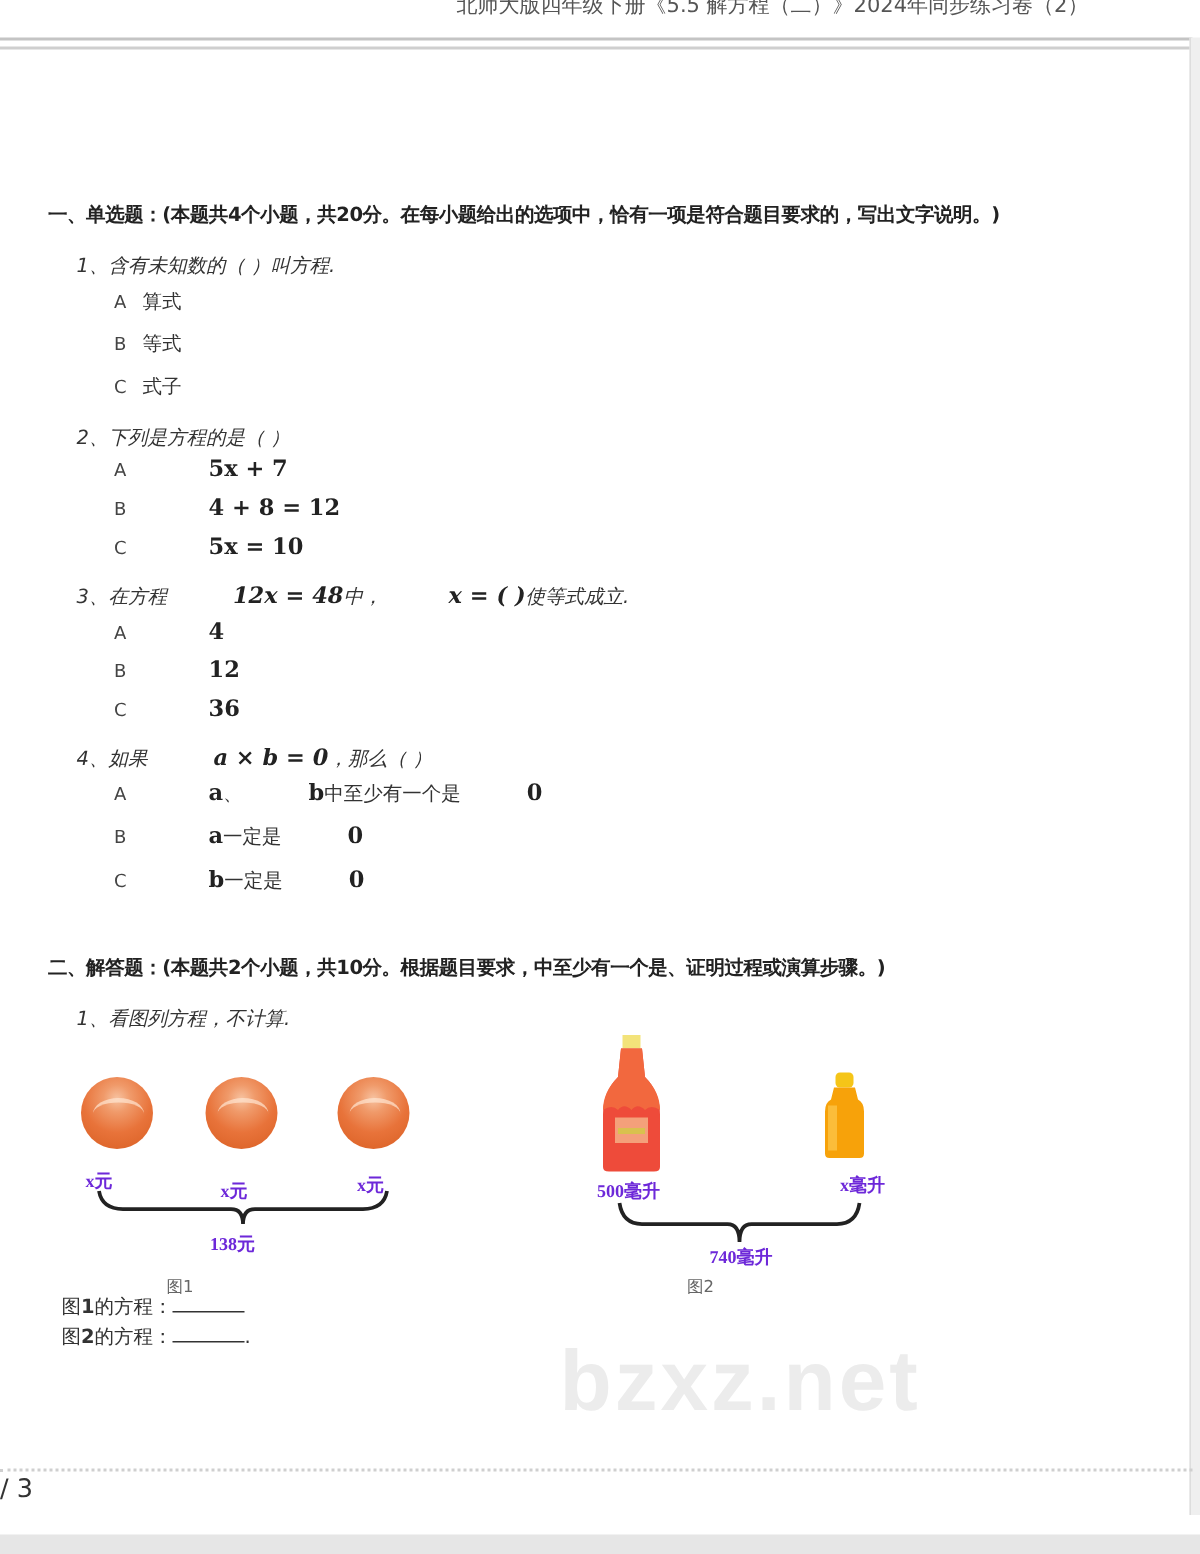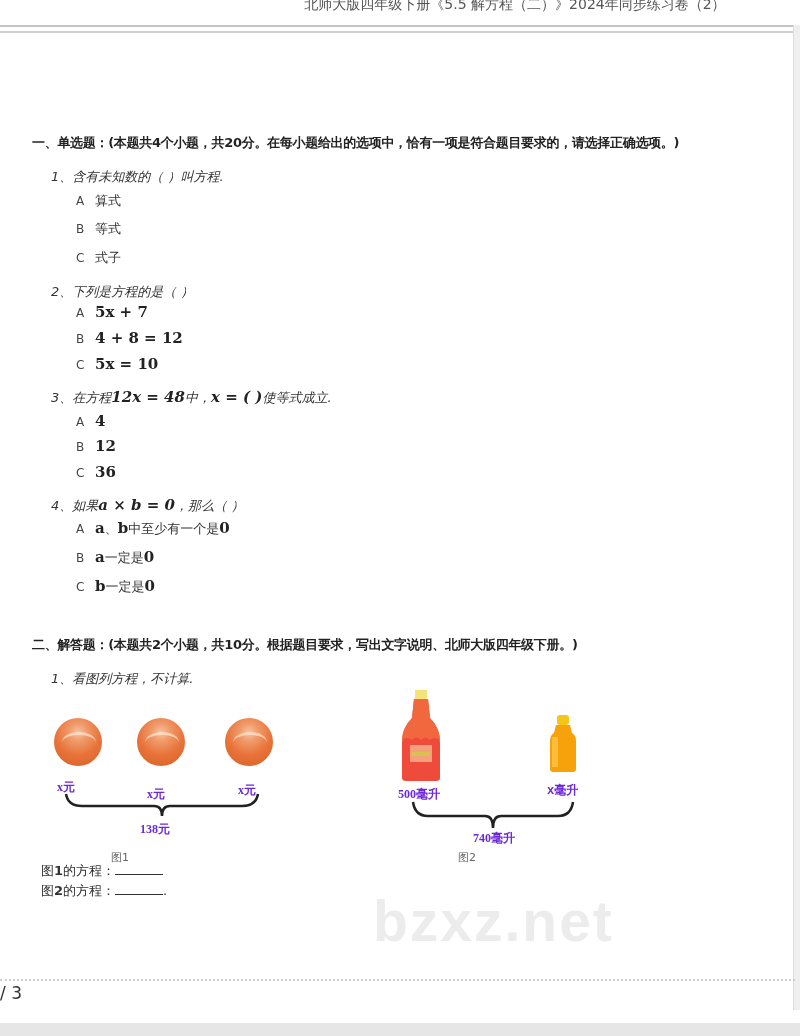--- a/index.html
+++ b/index.html
@@ -7,21 +7,21 @@
          font-family:"DejaVu Sans", "Liberation Sans", sans-serif; color:#333; }
   .header-title { position:absolute; top:-6px; left:0; width:800px; text-align:center; padding-left:230px; box-sizing:border-box;
          font-size:14px; color:#555; white-space:nowrap; line-height:20px; }
   .rule1 { position:absolute; top:25px; left:0; width:795px; height:2px; background:#c4c4c4; }
   .rule2 { position:absolute; top:31px; left:0; width:795px; height:2px; background:#cfcfcf; }
   .right-edge { position:absolute; top:25px; right:0; width:6px; height:985px; background:#efefef; border-left:1px solid #ddd; }
   .section-title { position:absolute; left:32px; font-size:13px; font-weight:bold; color:#222; white-space:nowrap; letter-spacing:-0.3px; }
   .q { position:absolute; left:51px; font-size:13px; color:#333; white-space:nowrap;font-style:italic; }
   .opt { position:absolute; left:76px; font-size:13px; color:#333; white-space:nowrap; }
   .opt .letter { display:inline-block; width:19px; font-size:12px; color:#444; }
-  .math { font-family:"DejaVu Serif", "Liberation Serif", serif; font-weight:bold; font-size:15px; color:#222; }
+  .math { font-family:"DejaVu Serif", "Liberation Serif", serif; font-weight:bold; font-size:15px; color:#222;margin-left:44px; }
   .fig-label { position:absolute; font-family:"Liberation Serif", serif; font-weight:bold; font-size:12px; color:#6d28d9; white-space:nowrap; }
   .caption { position:absolute; font-size:11px; color:#666; }
   .answer-line { position:absolute; left:41px; font-size:13px; color:#333; white-space:nowrap; }
   .answer-line b { font-weight:bold; }
   .blank { display:inline-block; width:48px; border-bottom:1px solid #333; height:12px; vertical-align:baseline; }
   .watermark { position:absolute; left:373px; top:888px; font-family:"Liberation Sans", sans-serif; font-weight:bold;
          font-size:57px; color:#ececec; letter-spacing:2px; }
   .dotted { position:absolute; top:979px; left:0; width:795px; border-top:2px dotted #cfcfcf; }
   .page-num { position:absolute; top:983px; left:0; font-size:17px; color:#333; }
   .bottom-bar { position:absolute; top:1023px; left:0; width:800px; height:13px; background:#e6e6e6; }
@@ -30,21 +30,21 @@
   .ball::after { content:""; position:absolute; left:8px; top:14px; width:34px; height:18px; border-top:3px solid rgba(255,230,210,0.7); border-radius:50%; }
 </style>
 </head>
 <body>
 
 <div class="header-title">北师大版四年级下册《5.5 解方程（二）》2024年同步练习卷（2）</div>
 <div class="rule1"></div>
 <div class="rule2"></div>
 <div class="right-edge"></div>
 
-<div class="section-title" style="top:134px;">一、单选题：(本题共4个小题，共20分。在每小题给出的选项中，恰有一项是符合题目要求的，请选择正确选项。)</div>
+<div class="section-title" style="top:134px;">一、单选题：(本题共4个小题，共20分。在每小题给出的选项中，恰有一项是符合题目要求的，写出文字说明。)</div>
 
 <div class="q" style="top:168px;">1、含有未知数的（  ）叫方程.</div>
 <div class="opt" style="top:192px;"><span class="letter">A</span><span>算式</span></div>
 <div class="opt" style="top:220px;"><span class="letter">B</span><span>等式</span></div>
 <div class="opt" style="top:249px;"><span class="letter">C</span><span>式子</span></div>
 
 <div class="q" style="top:283px;">2、下列是方程的是（  ）</div>
 <div class="opt" style="top:303px;"><span class="letter">A</span><span class="math">5x + 7</span></div>
 <div class="opt" style="top:329px;"><span class="letter">B</span><span class="math">4 + 8 = 12</span></div>
 <div class="opt" style="top:355px;"><span class="letter">C</span><span class="math">5x = 10</span></div>
@@ -52,21 +52,21 @@
 <div class="q" style="top:388px;"><span>3、在方程</span><span class="math">12x = 48</span><span>中，</span><span class="math">x = (  )</span><span>使等式成立.</span></div>
 <div class="opt" style="top:412px;"><span class="letter">A</span><span class="math">4</span></div>
 <div class="opt" style="top:437px;"><span class="letter">B</span><span class="math">12</span></div>
 <div class="opt" style="top:463px;"><span class="letter">C</span><span class="math">36</span></div>
 
 <div class="q" style="top:496px;"><span>4、如果</span><span class="math">a × b = 0</span><span>，那么（  ）</span></div>
 <div class="opt" style="top:519px;"><span class="letter">A</span><span class="math">a</span><span>、</span><span class="math">b</span><span>中至少有一个是</span><span class="math">0</span></div>
 <div class="opt" style="top:548px;"><span class="letter">B</span><span class="math">a</span><span>一定是</span><span class="math">0</span></div>
 <div class="opt" style="top:577px;"><span class="letter">C</span><span class="math">b</span><span>一定是</span><span class="math">0</span></div>
 
-<div class="section-title" style="top:636px;">二、解答题：(本题共2个小题，共10分。根据题目要求，写出文字说明、北师大版四年级下册。)</div>
+<div class="section-title" style="top:636px;">二、解答题：(本题共2个小题，共10分。根据题目要求，中至少有一个是、证明过程或演算步骤。)</div>
 <div class="q" style="top:670px;text-align:center;">1、看图列方程，不计算.</div>
 
 <div>
   <div class="ball" style="left:54px; top:718px;"></div>
   <div class="ball" style="left:137px; top:718px;"></div>
   <div class="ball" style="left:225px; top:718px;"></div>
   <div class="fig-label" style="left:57px; top:779px;">x元</div>
   <div class="fig-label" style="left:147px; top:786px;">x元</div>
   <div class="fig-label" style="left:238px; top:782px;">x元</div>
   <svg style="position:absolute; left:62px; top:792px;" width="200" height="26">
@@ -83,21 +83,21 @@
     <path d="M14 11 L28 11 L30 30 Q40 40 40 52 Q34 48 30 52 Q25 47 21 52 Q16 47 12 52 Q8 48 2 52 Q2 40 12 30 Z" fill="#f2683e"></path>
     <rect x="10" y="57" width="22" height="17" fill="#f4a07a"></rect>
     <rect x="12" y="64" width="18" height="4" fill="#d9c14e"></rect>
   </svg>
   <svg style="position:absolute; left:548px; top:713px;" width="30" height="62">
     <rect x="9" y="2" width="12" height="10" rx="3" fill="#f5c518"></rect>
     <path d="M8 12 L22 12 L24 20 Q28 22 28 28 L28 56 Q28 59 25 59 L5 59 Q2 59 2 56 L2 28 Q2 22 6 20 Z" fill="#f7a20a"></path>
     <rect x="4" y="24" width="6" height="30" fill="#fbbd3a"></rect>
   </svg>
   <div class="fig-label" style="left:398px; top:786px;">500毫升</div>
-  <div class="fig-label" style="left:547px; top:782px;font-family:Liberation Mono, monospace;">x毫升</div>
+  <div class="fig-label" style="left:560px; top:782px;">x毫升</div>
   <svg style="position:absolute; left:410px; top:800px;" width="166" height="30">
     <path d="M3 2 Q5 16 18 16 L75 16 Q83 16 83 28 Q83 16 91 16 L148 16 Q161 16 163 2" fill="none" stroke="#222" stroke-width="2.5"></path>
   </svg>
   <div class="fig-label" style="left:473px; top:830px;">740毫升</div>
   <div class="caption" style="left:458px; top:850px;">图2</div>
 </div>
 
 <div class="answer-line" style="top:862px;"><span>图</span><b>1</b><span>的方程：</span><span class="blank"></span><span></span></div>
 <div class="answer-line" style="top:882px;"><span>图</span><b>2</b><span>的方程：</span><span class="blank"></span><span>.</span></div>
 

